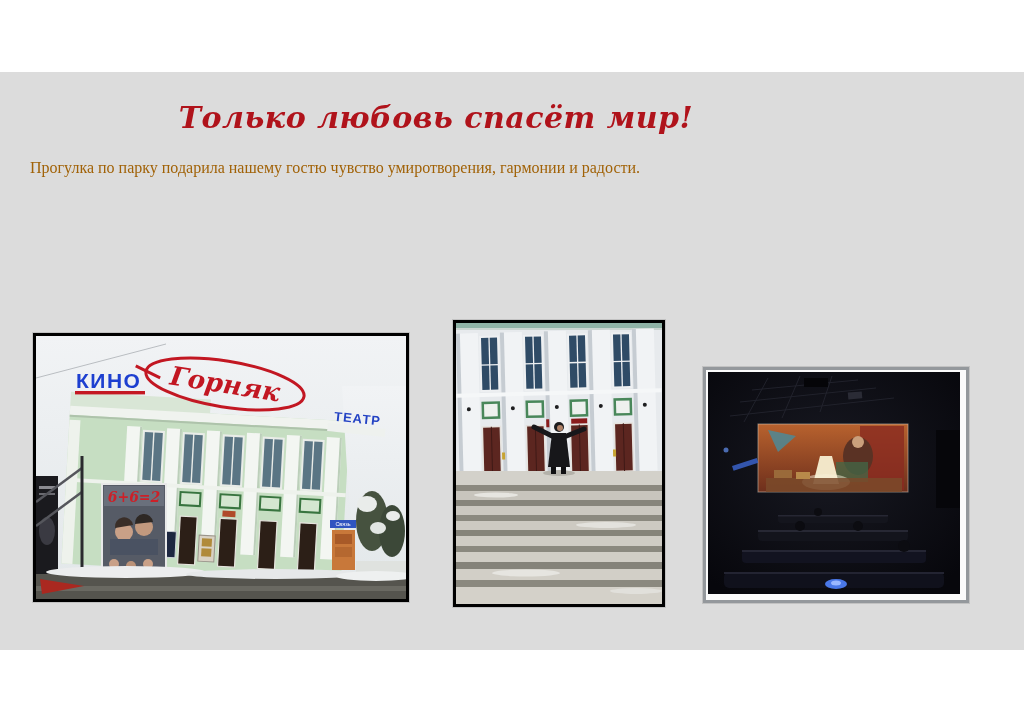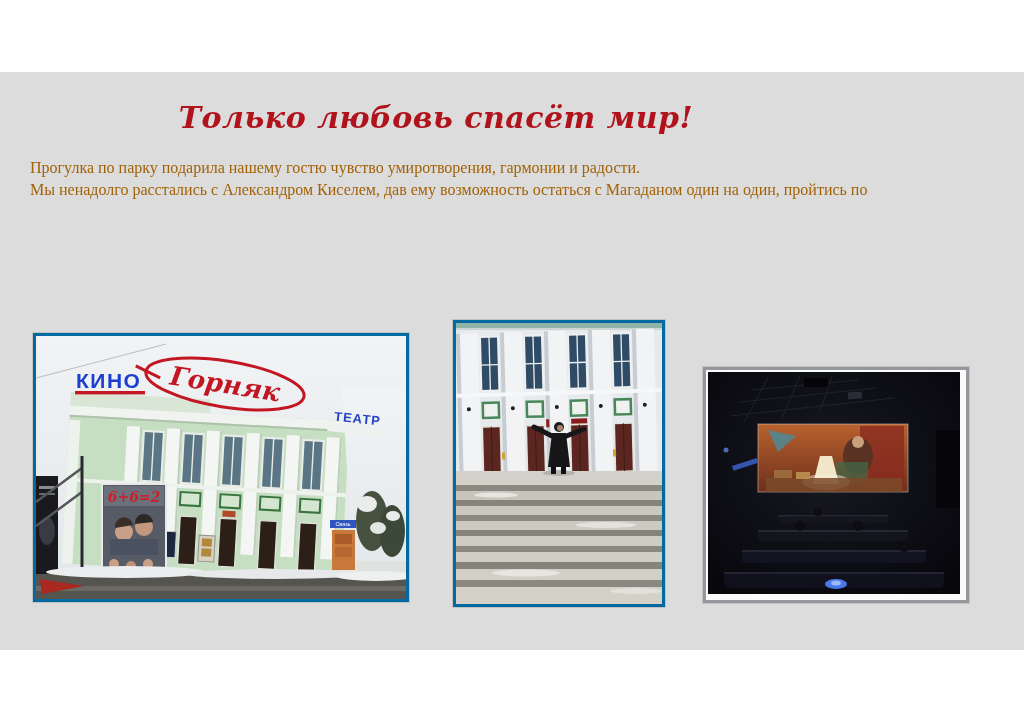--- a/index.html
+++ b/index.html
@@ -18,40 +18,39 @@
     font-family:"DejaVu Serif",serif;
     font-style:italic;font-weight:bold;
     font-size:30px;letter-spacing:0.5px;
     color:#b0131b;
   }
   .slide-paragraph{
     position:absolute;left:30px;top:157px;width:968px;
     font-size:16px;line-height:21.5px;color:#a16207;
   }
   .photo{
-    position:absolute;border:3px solid #0369a1;box-shadow:0 0 0 1px #c2c2c2;
+    position:absolute;border:3px solid #000000;box-shadow:0 0 0 1px #c2c2c2;
     background:#e8e8e8;
   }
   #photo1{left:33px;top:333px;width:370px;height:263px;}
   #photo2{left:453px;top:320px;width:206px;height:281px;}
   #photo3{left:703px;top:367px;width:256px;height:226px;border-color:#94989c;background:#fbfbfb;padding:2px;}
   .photo svg{display:block;}
 </style>
 </head>
 <body>
 
 <div>
 
   <div class="slide-band"></div>
 
   <div class="slide-title">Только любовь спасёт мир!</div>
 
   <div class="slide-paragraph">
     <div>Прогулка по парку подарила нашему гостю чувство умиротворения, гармонии и радости.</div>
-    <div>Мы ненадолго расстались с Александром Киселем, дав ему возможность остаться с Магаданом один на один, пройтись по</div>
   </div>
 
   <div class="photo" id="photo1">
     <svg width="370" height="263" viewBox="0 0 370 263">
       <defs>
         <linearGradient id="sky1" x1="0" y1="0" x2="0" y2="1">
           <stop offset="0" stop-color="#f1f3f5"></stop>
             <stop offset="1" stop-color="#e2e7e9"></stop>
         </linearGradient>
       </defs>

